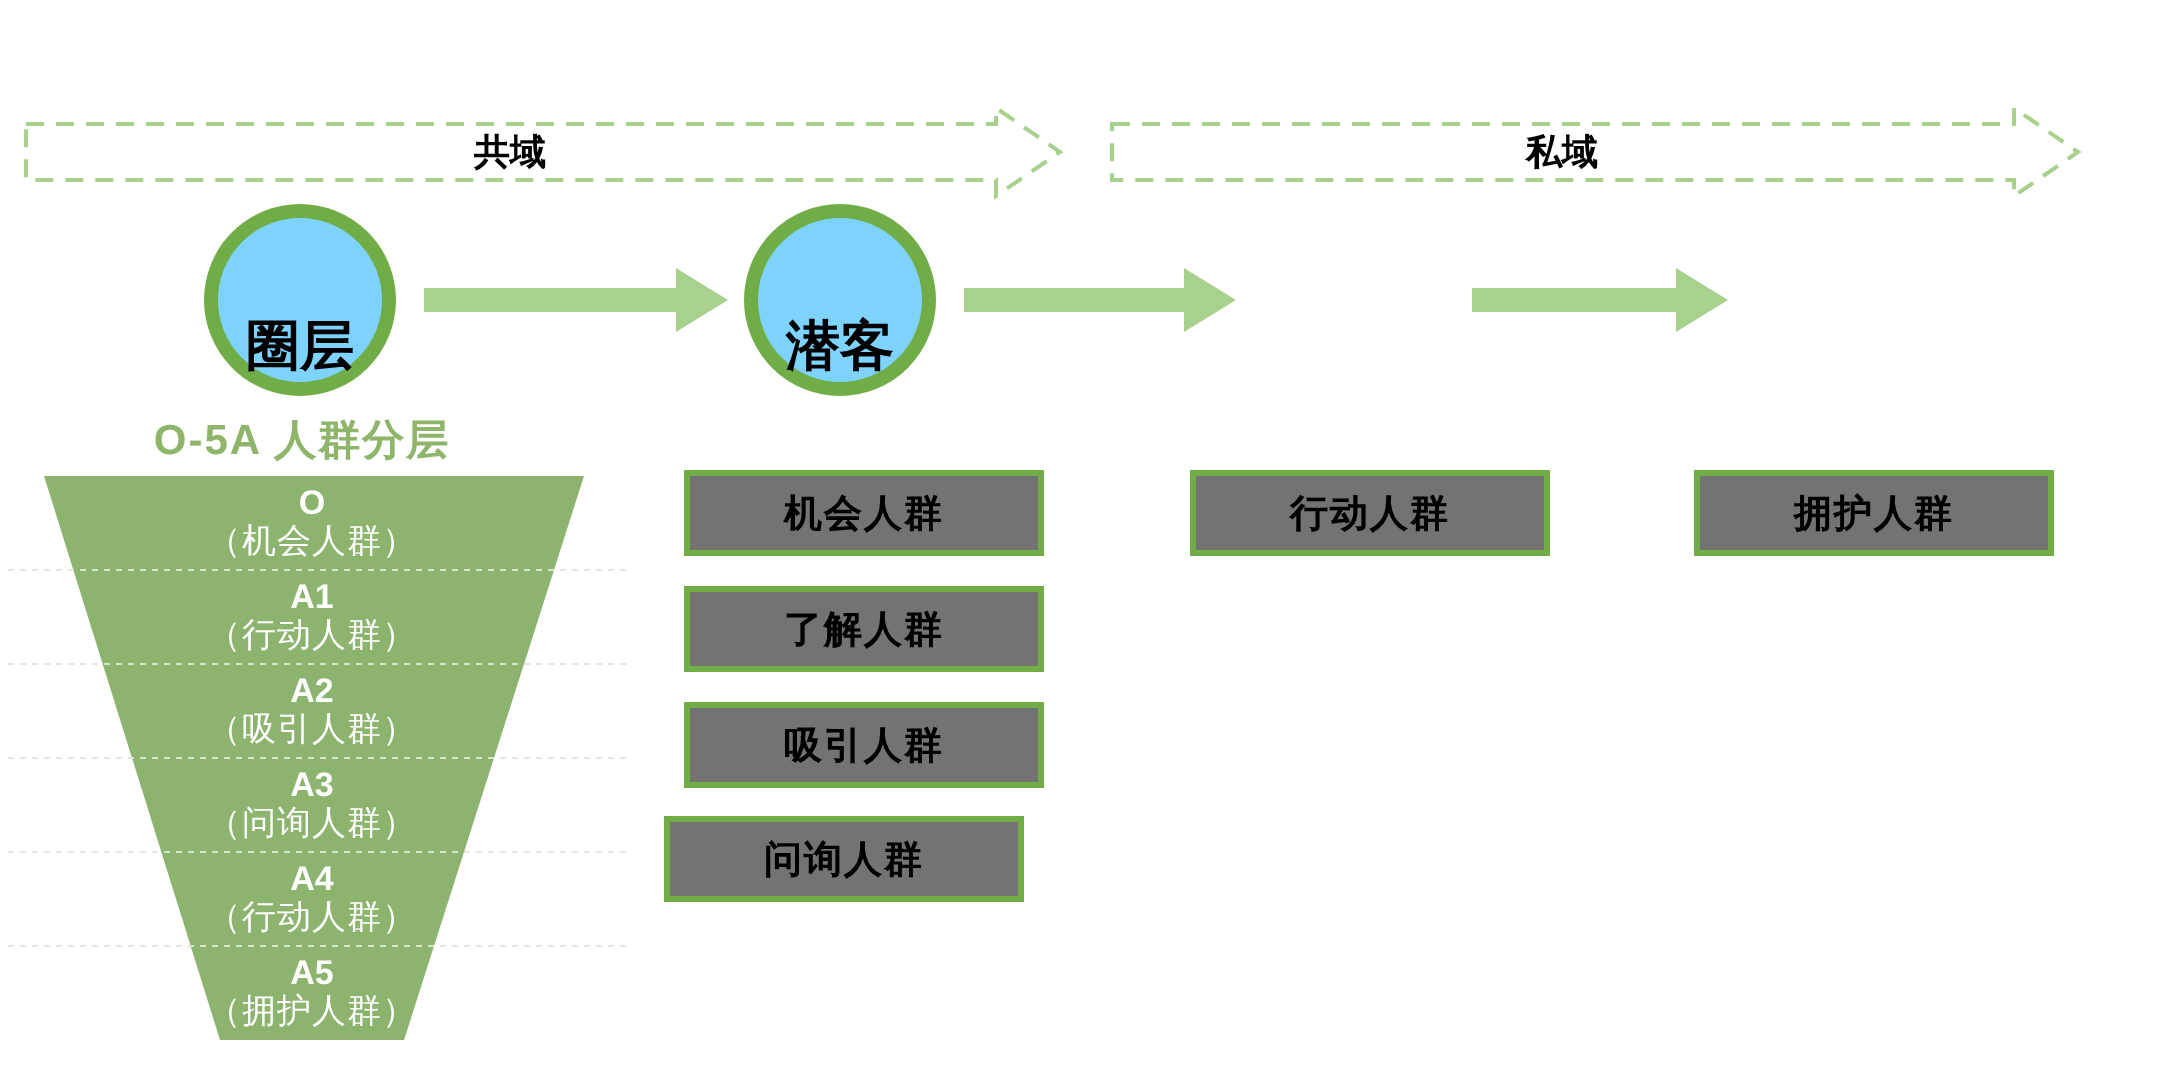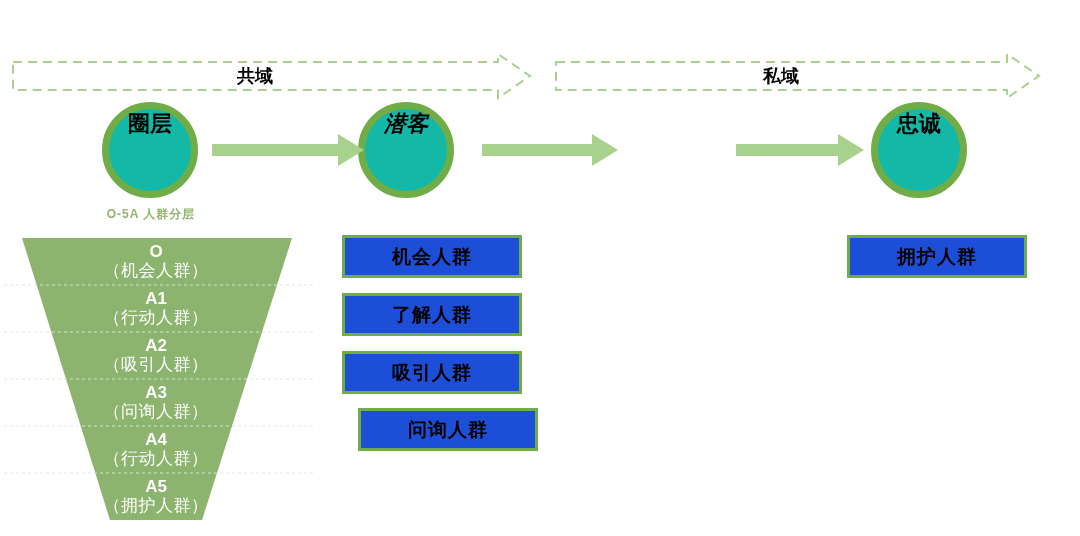--- a/index.html
+++ b/index.html
@@ -16,64 +16,61 @@
 
   .abs{position:absolute;}
 
   
   .banner-shape{fill:none;stroke:var(--light-green);stroke-width:2;stroke-dasharray:9 6;}
   .banner-label{position:absolute;display:flex;align-items:center;justify-content:center;
     font-size:18px;font-weight:bold;color:#000;}
 
   
   .stage-circle{position:absolute;width:96px;height:96px;border:7px solid var(--accent-green);
-    border-radius:50%;background:#14b8a6;display:flex;align-items:flex-start;justify-content:center;
-    font-size:22px;font-weight:bold;color:#000;}
+    border-radius:50%;background:#7dd3fc;display:flex;align-items:flex-end;justify-content:center;
+    font-size:27px;font-weight:bold;color:#000;}
 
   .arrow-shape{fill:var(--light-green);}
 
   
   .funnel-shape{fill:var(--funnel-green);}
   .sep-outer{stroke:#e6e6de;stroke-width:1;stroke-dasharray:3 3;}
   .sep-inner{stroke:rgba(255,255,255,0.65);stroke-width:1;stroke-dasharray:3 3;}
   .funnel-title{position:absolute;left:40px;top:206px;width:222px;text-align:center;
-    font-size:12px;font-weight:bold;letter-spacing:1px;color:var(--title-green);}
+    font-size:21px;font-weight:bold;letter-spacing:1px;color:var(--title-green);}
   .funnel-level{position:absolute;left:6px;width:300px;height:47px;text-align:center;
     color:#ffffff;padding-top:3px;}
   .funnel-level .code{font-size:17px;font-weight:bold;line-height:22px;}
   .funnel-level .name{font-size:17px;line-height:15px;letter-spacing:0.5px;}
 
   
   .audience-box{position:absolute;width:180px;height:43px;border:3px solid var(--accent-green);
-    background:#1d4ed8;display:flex;align-items:center;justify-content:center;
+    background:#737373;display:flex;align-items:center;justify-content:center;
     font-size:19px;font-weight:bold;letter-spacing:1px;color:#000;}
 </style>
 </head>
 <body>
 
 <div class="canvas">
 
   <svg class="abs" style="left:12px;top:52px;" width="520" height="48">
     <polygon class="banner-shape" points="1,10 486,10 486,2 518,24 486,46 486,38 1,38"></polygon>
   </svg>
   <div class="banner-label" style="left:12px;top:62px;width:486px;height:28px;">共域</div>
 
   <svg class="abs" style="left:555px;top:52px;" width="486" height="48">
     <polygon class="banner-shape" points="1,10 452,10 452,2 484,24 452,46 452,38 1,38"></polygon>
   </svg>
   <div class="banner-label" style="left:555px;top:62px;width:452px;height:28px;">私域</div>
 
   <div class="stage-circle" style="left:102px;top:102px;">
     <span>圈层</span>
   </div>
-  <div class="stage-circle" style="left:358px;top:102px;font-style:italic;">
+  <div class="stage-circle" style="left:372px;top:102px;">
     <span>潜客</span>
-  </div>
-  <div class="stage-circle" style="left:871px;top:102px;">
-    <span>忠诚</span>
   </div>
 
   <svg class="abs" style="left:212px;top:127px;" width="152" height="46">
     <polygon class="arrow-shape" points="0,17 126,17 126,7 152,23 126,39 126,29 0,29"></polygon>
   </svg>
   <svg class="abs" style="left:482px;top:127px;" width="136" height="46">
     <polygon class="arrow-shape" points="0,17 110,17 110,7 136,23 110,39 110,29 0,29"></polygon>
   </svg>
   <svg class="abs" style="left:736px;top:127px;" width="128" height="46">
     <polygon class="arrow-shape" points="0,17 102,17 102,7 128,23 102,39 102,29 0,29"></polygon>
@@ -127,18 +124,19 @@
     <div class="name">（行动人群）</div>
   </div>
   <div class="funnel-level" style="top:473px;">
     <div class="code">A5</div>
     <div class="name">（拥护人群）</div>
   </div>
 
   <div class="audience-box" style="left:342px;top:235px;">机会人群</div>
   <div class="audience-box" style="left:342px;top:293px;">了解人群</div>
   <div class="audience-box" style="left:342px;top:351px;">吸引人群</div>
-  <div class="audience-box" style="left:358px;top:408px;font-family:Liberation Serif, serif;">问询人群</div>
+  <div class="audience-box" style="left:332px;top:408px;font-family:Liberation Serif, serif;">问询人群</div>
 
+  <div class="audience-box" style="left:595px;top:235px;">行动人群</div>
 
   <div class="audience-box" style="left:847px;top:235px;">拥护人群</div>
 
 </div>
 
 </body></html>

